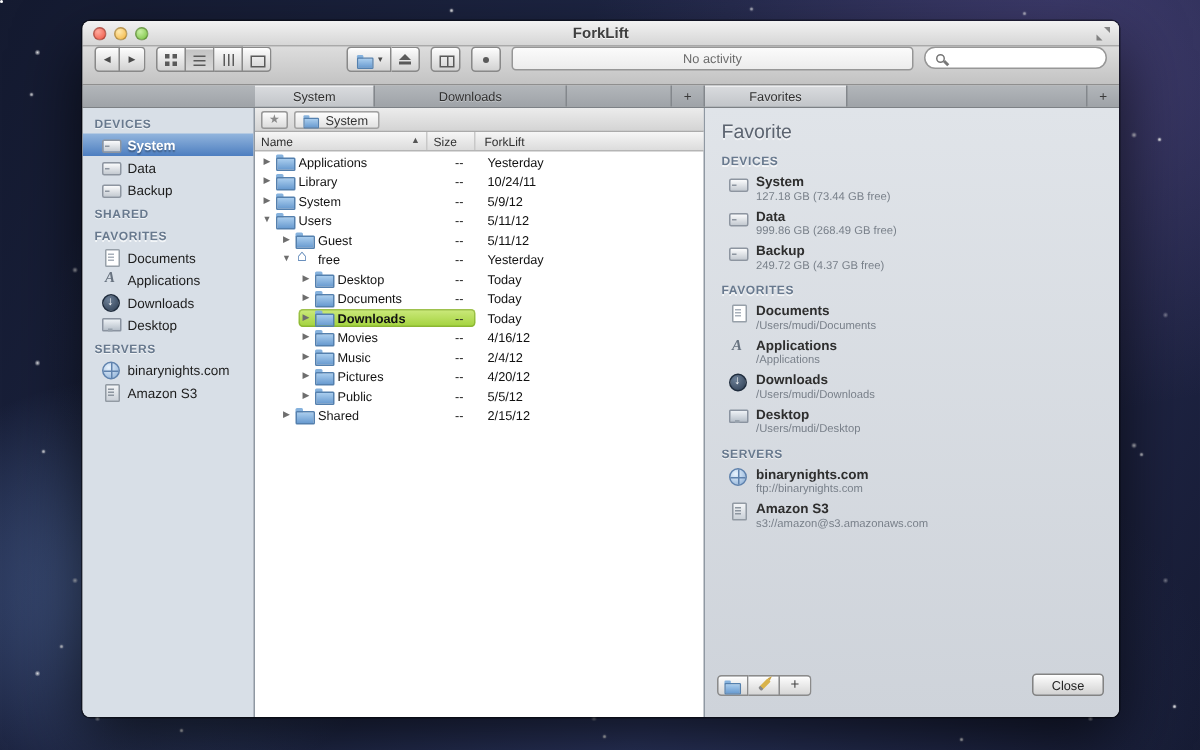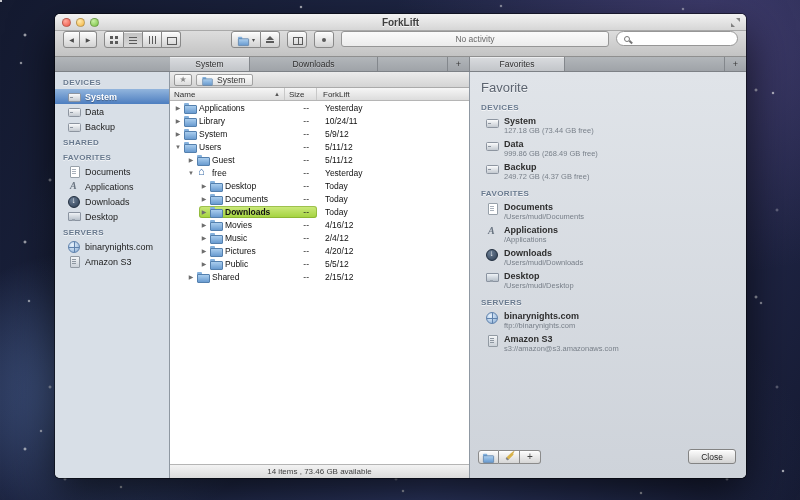--- a/index.html
+++ b/index.html
@@ -571,23 +571,20 @@
                 <span class="capsule">
                   <span class="disclosure">▶</span>
                   <span class="icon ic-folder"></span>
                   <span class="fname">Shared</span>
                   <span class="fsize">--</span>
                 </span>
               </div>
               <div class="cell-mod">2/15/12</div>
             </div>
           </div>
-        <div class="statusbar">
-          <span>14 items , 73.46 GB available</span>
-        </div>
       </section>
 
       <section class="favpanel">
         <div class="fav-title">Favorite</div>
 
         <div class="fav-sec-title">DEVICES</div>
         <div>
 
             <div class="fav-item">
               <span class="icon ic-drive"></span>

